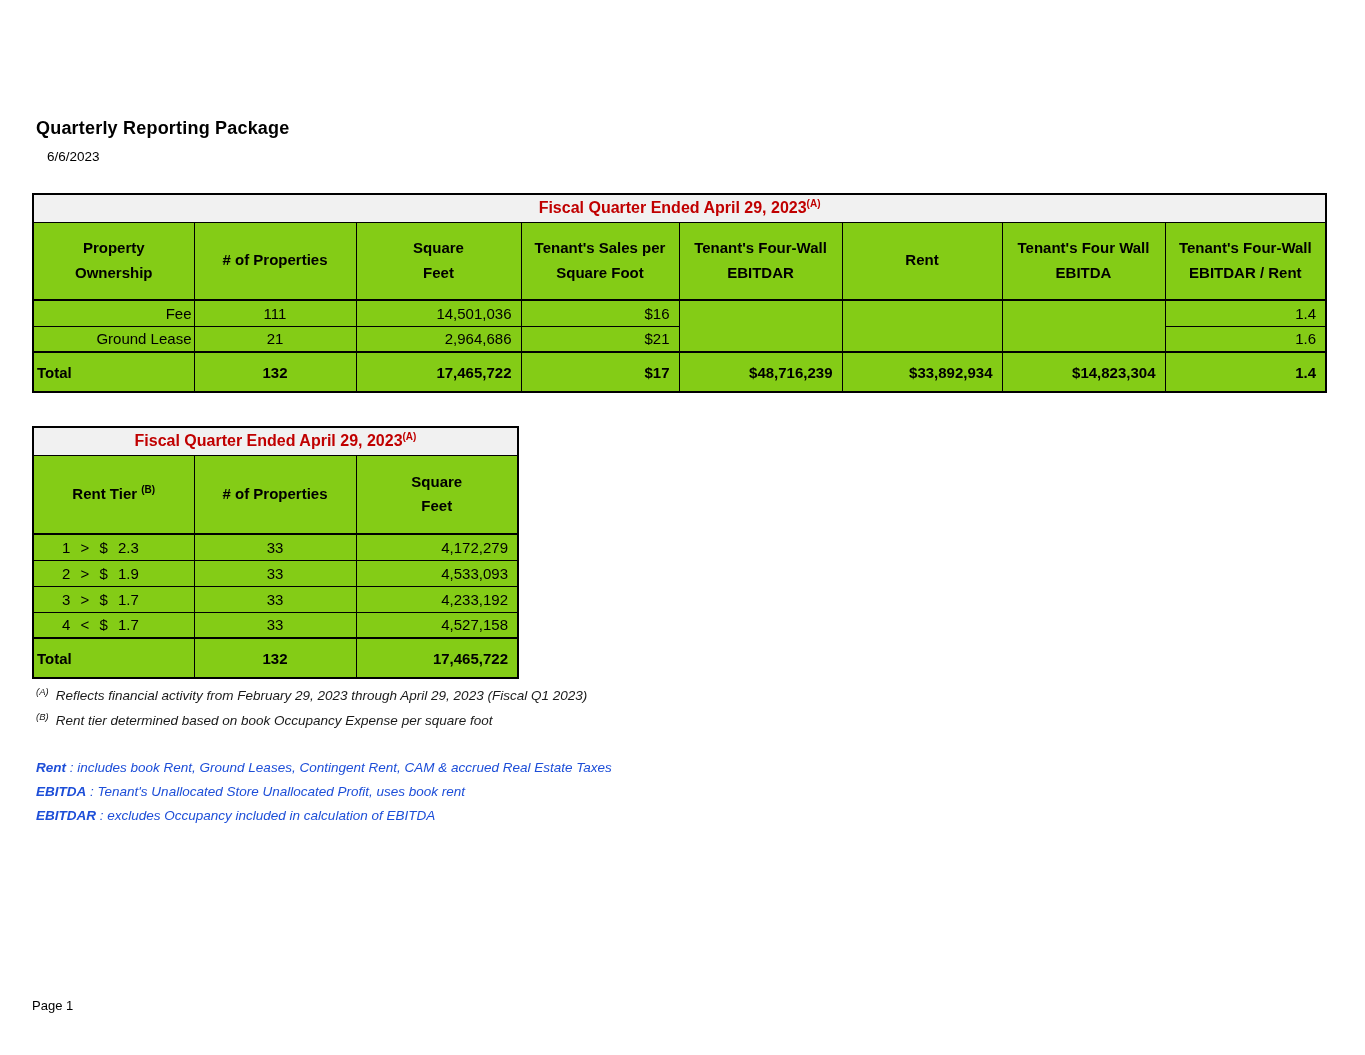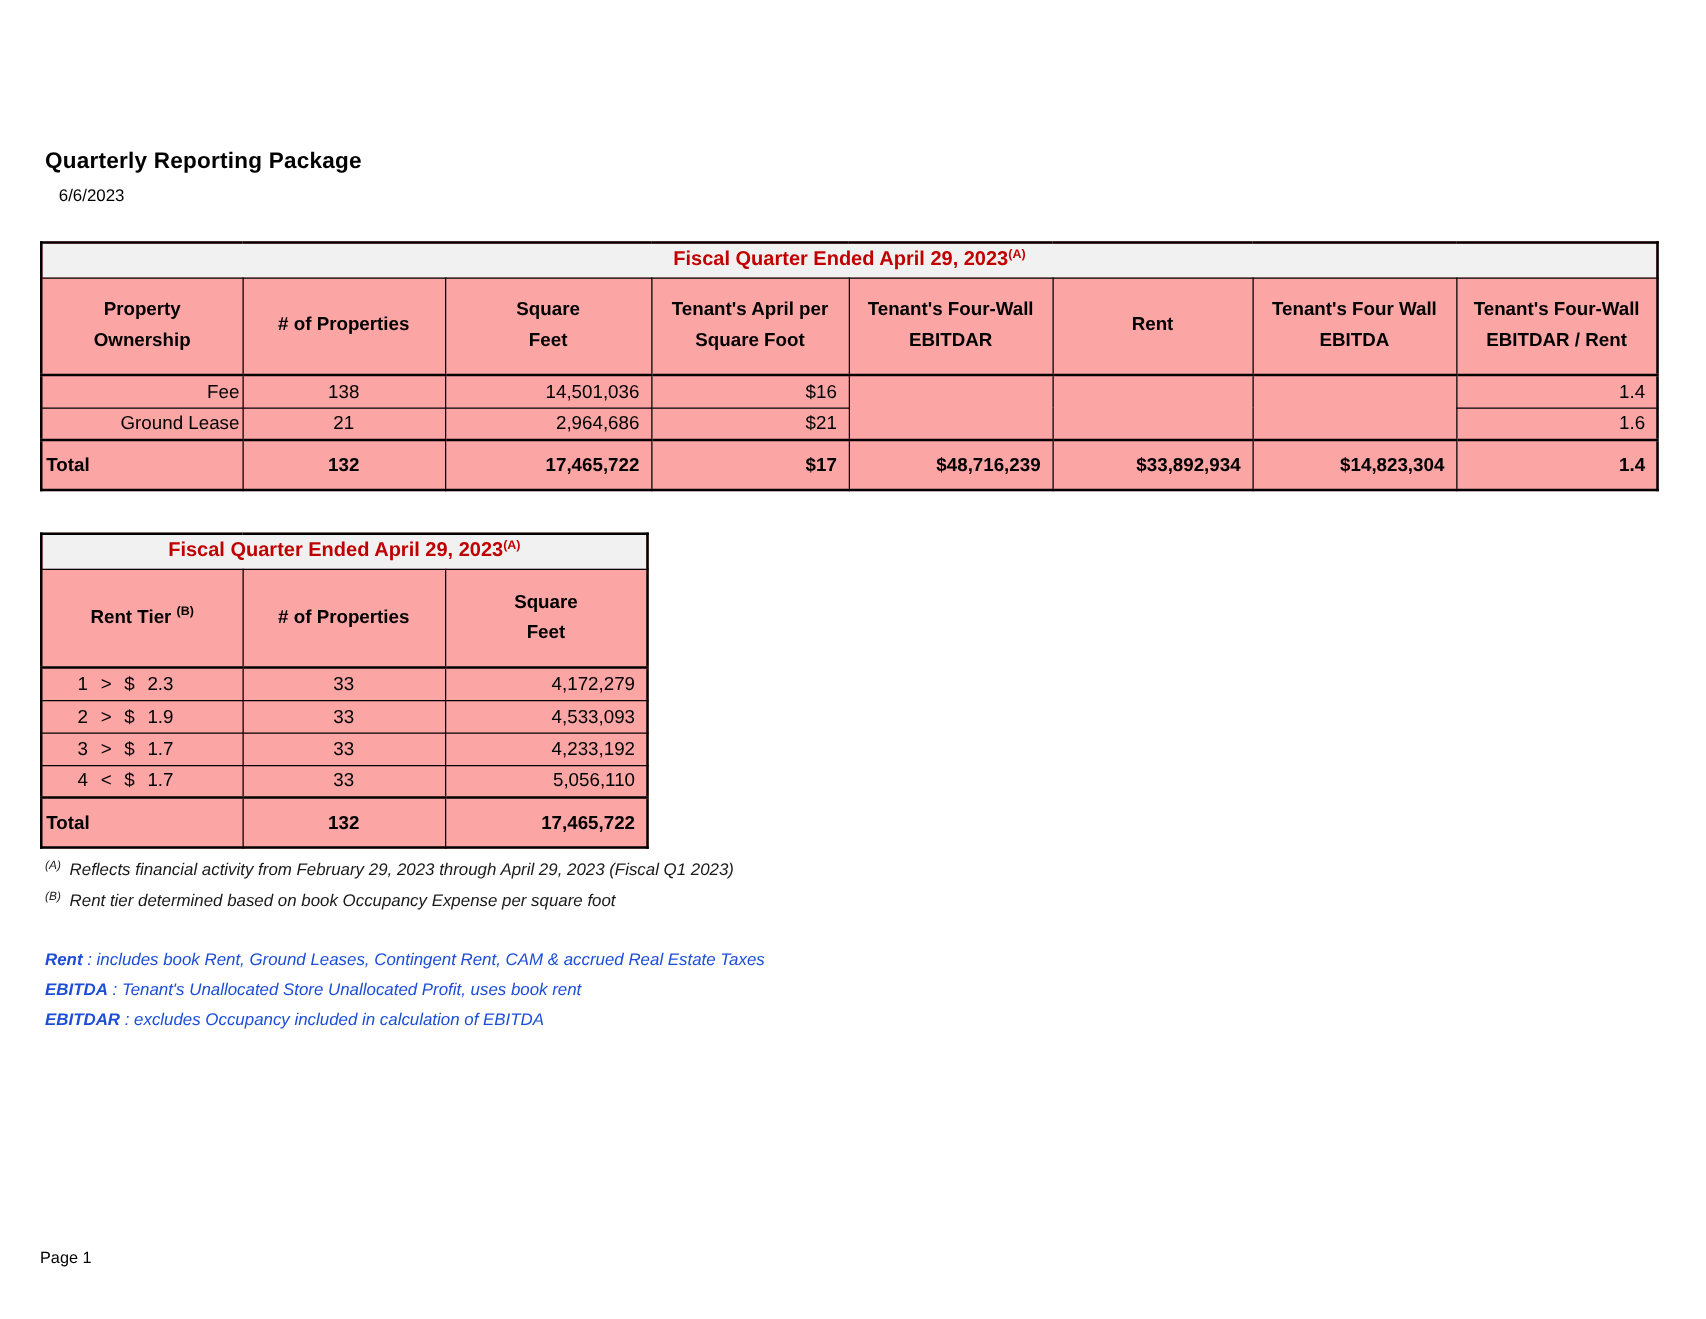--- a/index.html
+++ b/index.html
@@ -23,21 +23,21 @@
     font-size: 18px; font-weight: bold; letter-spacing: 0.2px;
   }
   .page-date {
     position: absolute; left: 47px; top: 149px;
     font-size: 13.5px;
   }
   table {
     position: absolute;
     border-collapse: collapse;
     table-layout: fixed;
-    background: #fca5a5;
+    background: #84cc16;
     border: 2px solid var(--border-color);
   }
   #ownership-table { left: 32px; top: 193px; width: 1293px; }
   #rent-tier-table { left: 32px; top: 426px; width: 485px; }
   td {
     border: 1px solid var(--border-color);
     font-size: 15px;
     padding: 0 2px;
     overflow: hidden;
     white-space: nowrap;
@@ -127,33 +127,33 @@
     <tbody>
       <tr class="banner-row">
         <td colspan="8"><span>Fiscal Quarter Ended April 29, 2023</span><span class="banner-sup">(A)</span></td>
       </tr>
       <tr class="header-row">
         <td>Property
 Ownership</td>
         <td># of Properties</td>
         <td>Square
 Feet</td>
-        <td>Tenant's April per
+        <td>Tenant's Sales per
 Square Foot</td>
         <td>Tenant's Four-Wall
 EBITDAR</td>
         <td>Rent</td>
         <td>Tenant's Four Wall
 EBITDA</td>
         <td>Tenant's Four-Wall
 EBITDAR / Rent</td>
       </tr>
       <tr class="data-row">
         <td class="c-left">Fee</td>
-        <td class="c-center">138</td>
+        <td class="c-center">111</td>
         <td class="c-right">14,501,036</td>
         <td class="c-right">$16</td>
         <td class="c-right" rowspan="2"></td>
         <td class="c-right" rowspan="2"></td>
         <td class="c-right" rowspan="2"></td>
         <td class="c-right">1.4</td>
       </tr>
       <tr class="data-row">
         <td class="c-left">Ground Lease</td>
         <td class="c-center">21</td>
@@ -201,21 +201,21 @@
         <td class="c-right">4,533,093</td>
       </tr>
       <tr class="data-row">
         <td class="tier-cell">3 &gt; $ 1.7</td>
         <td class="c-center">33</td>
         <td class="c-right">4,233,192</td>
       </tr>
       <tr class="data-row">
         <td class="tier-cell">4 &lt; $ 1.7</td>
         <td class="c-center">33</td>
-        <td class="c-right">5,056,110</td>
+        <td class="c-right">4,527,158</td>
       </tr>
       <tr class="total-row">
         <td class="t-label">Total</td>
         <td class="c-center">132</td>
         <td class="c-right">17,465,722</td>
       </tr>
     </tbody>
   </table>
 
   <div class="footnote" style="top:688px">

